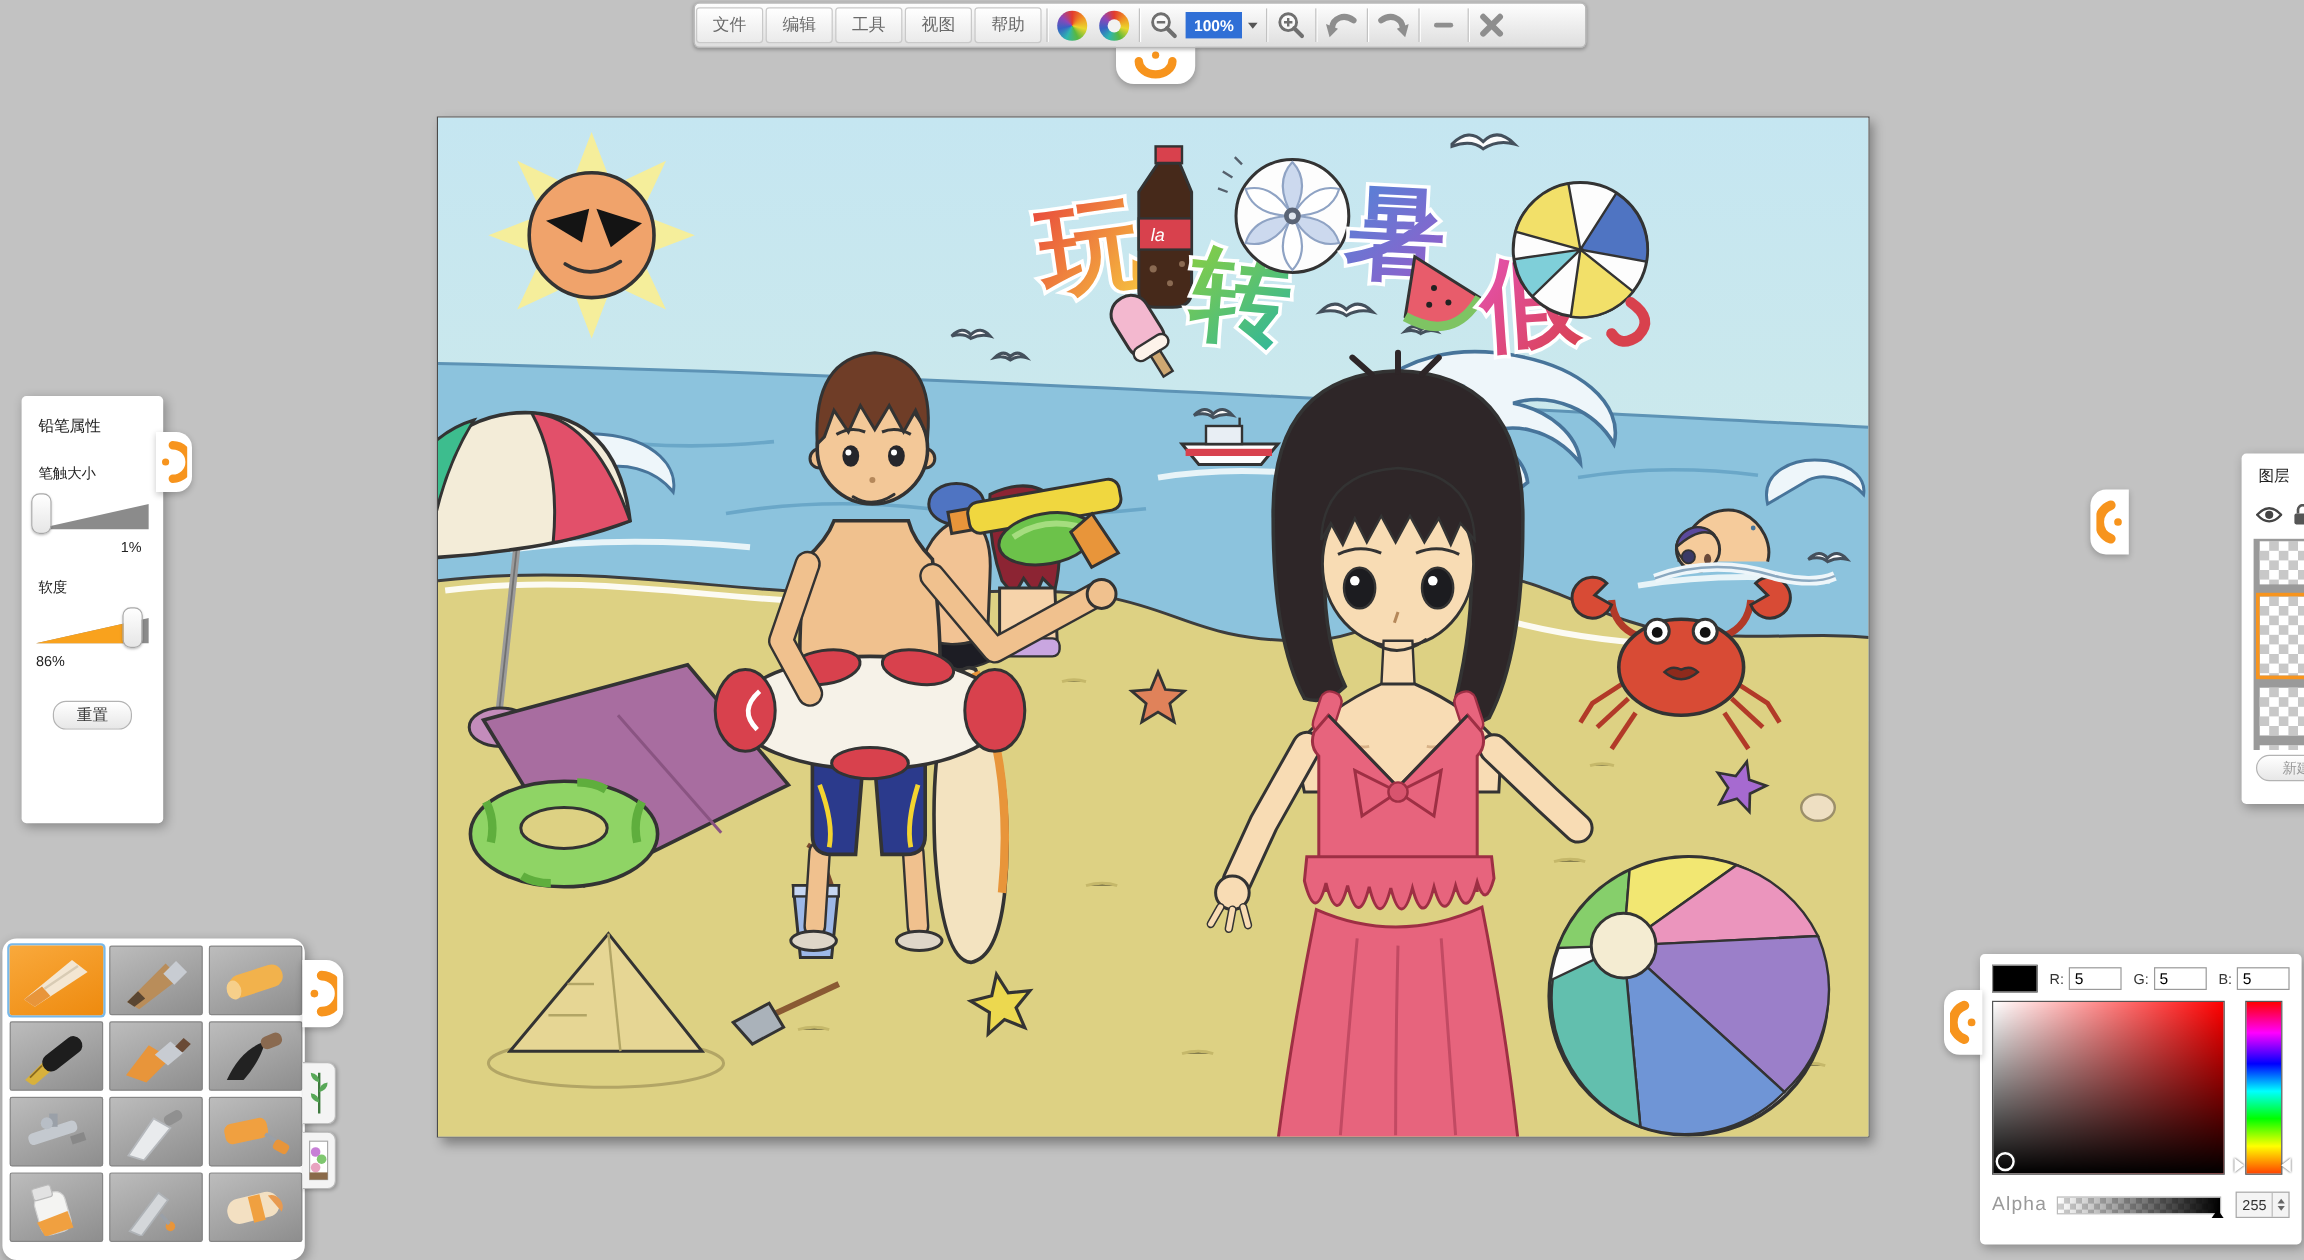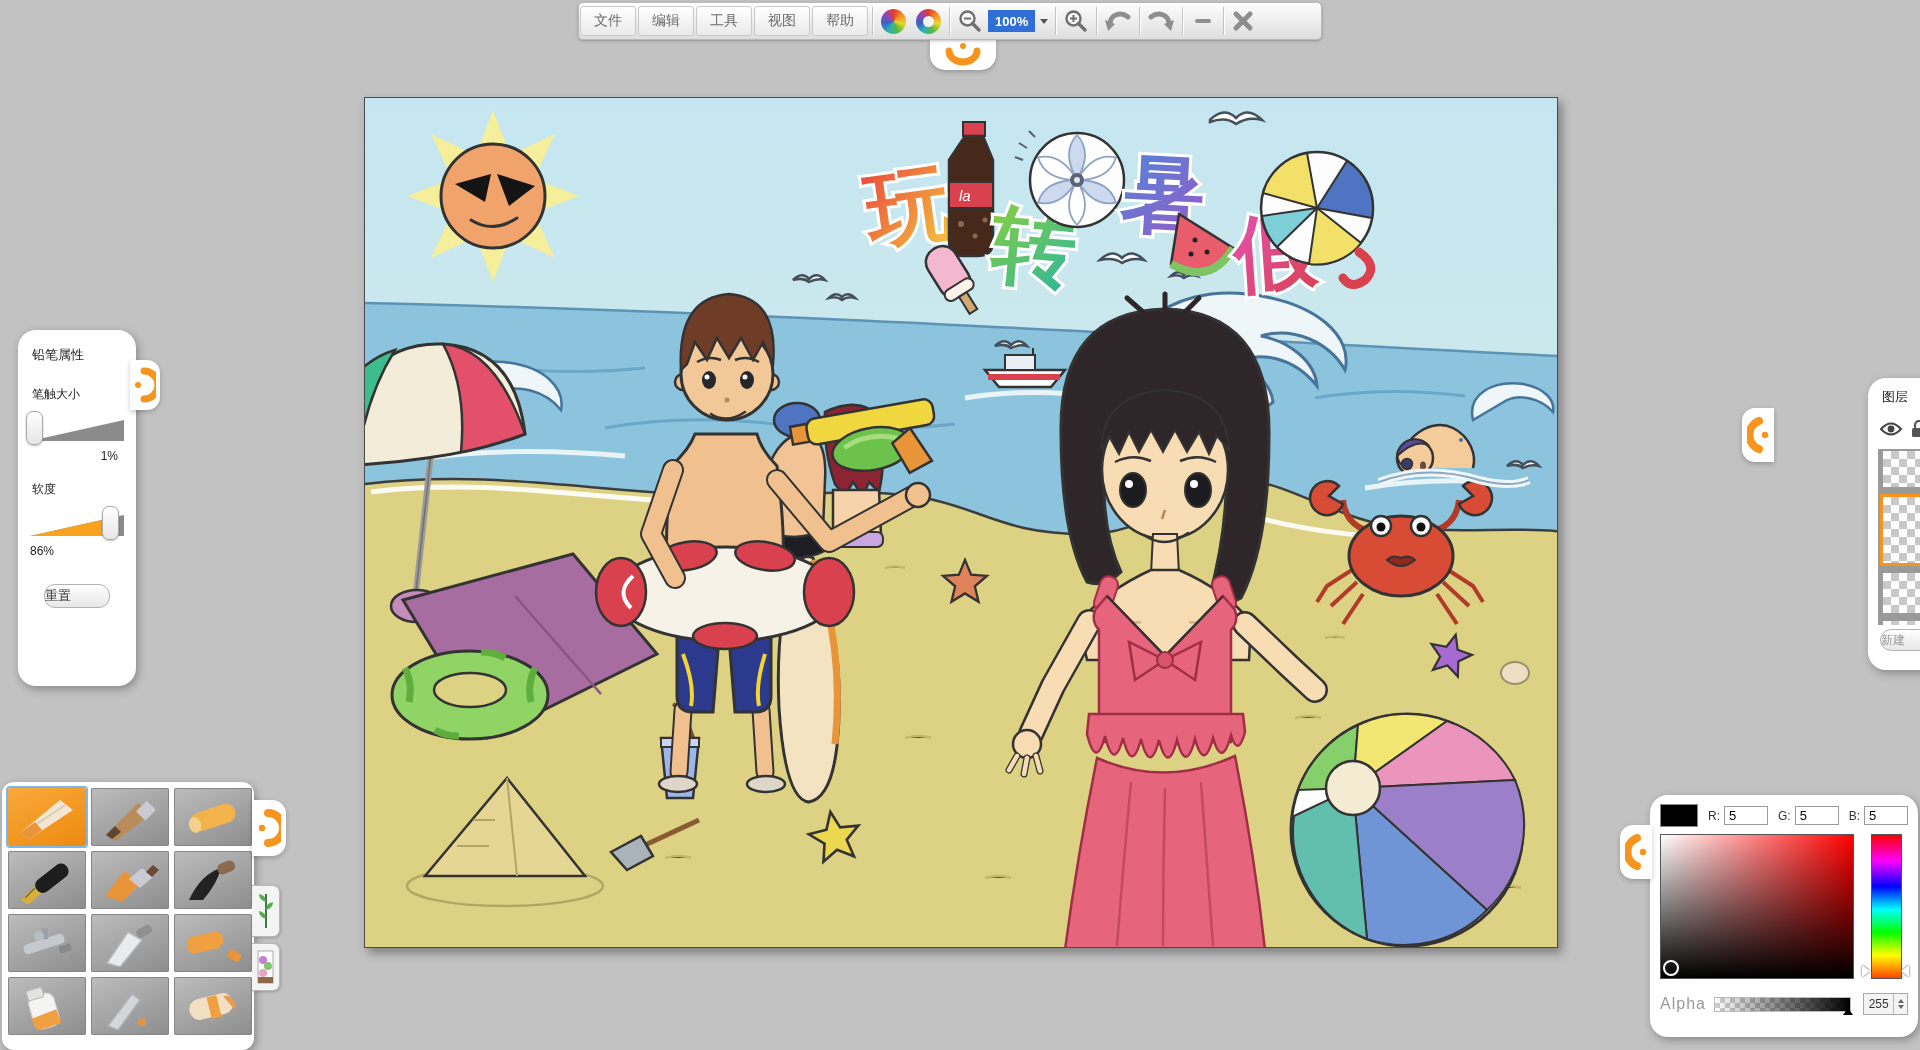--- a/index.html
+++ b/index.html
@@ -1,38 +1,38 @@
 <!DOCTYPE html>
 <html><head>
 <meta charset="utf-8">
 <style>
   html,body{margin:0;padding:0}
   body{width:1920px;height:1050px;background:#c2c2c2;font-family:"Liberation Sans",sans-serif;position:relative;overflow:hidden}
-  .panel{position:absolute;background:#fff;border-radius:18px;box-shadow:2px 3px 9px rgba(0,0,0,.3)}
+  .panel{position:absolute;background:#fff;border-radius:4px;box-shadow:2px 3px 9px rgba(0,0,0,.3)}
   
   #toolbar{position:absolute;left:578px;top:2px;width:742px;height:36px;background:linear-gradient(#fefefe,#ececec 55%,#dedede);border:1px solid #b9b9b9;border-radius:5px;display:flex;align-items:stretch;box-shadow:0 1px 3px rgba(0,0,0,.25);z-index:5}
   .menu-btn{margin:3px 1px;border:1px solid #c9c9c9;border-radius:3px;background:linear-gradient(#fff,#eaeaea);padding:0 13px;font-size:14px;color:#6a6a6a;display:flex;align-items:center;cursor:default}
   .tb-sep{width:1px;background:#c2c2c2;margin:4px 3px;box-shadow:1px 0 0 #fff}
   .tb-icon{display:flex;align-items:center;justify-content:center;padding:0 5px}
   .cw{width:25px;height:25px;border-radius:50%;background:conic-gradient(#e23b2e,#f09024,#ead62c,#58b840,#2eb5b0,#3862c4,#8f46b8,#e23b2e);position:relative}
   .cw.ring::after{content:"";position:absolute;left:7px;top:7px;width:11px;height:11px;border-radius:50%;background:#f2f2f2}
   .zoom-val{background:#2f6fd6;color:#fff;font-weight:bold;font-size:13px;padding:0 7px;margin:7px 1px;display:flex;align-items:center}
   .dd-arrow{width:0;height:0;border-left:4px solid transparent;border-right:4px solid transparent;border-top:5px solid #555;margin:auto 4px}
   .win-min{width:16px;height:4px;background:#8f8f8f;border-radius:2px;margin:auto 4px}
   
   .grip{position:absolute;background:#fff;box-shadow:0 2px 5px rgba(0,0,0,.22);display:flex;align-items:center;justify-content:center}
   
   #pencil-panel{left:18px;top:330px;width:118px;height:356px;padding:16px 12px;box-sizing:border-box}
   #pencil-panel h3{margin:0 0 22px 2px;font-size:13px;font-weight:normal;color:#222}
   .slider-label{font-size:12px;color:#222;margin:0 0 10px 2px}
   .wedge-box{position:relative;height:34px;margin-bottom:2px}
   .wedge-box svg{position:absolute;left:0;top:4px}
   .slider-handle{position:absolute;top:-2px;width:15px;height:32px;background:linear-gradient(#fff,#e6e6e6);border:1px solid #a8a8a8;border-radius:7px;box-shadow:0 1px 2px rgba(0,0,0,.25)}
   .slider-value{font-size:12px;color:#222;text-align:right;margin:2px 6px 18px 0}
-  .pill-btn{display:block;width:64px;height:22px;line-height:22px;margin:26px auto 0;border:1px solid #b3b3b3;border-radius:11px;background:linear-gradient(#fff,#e7e7e7);font-size:13px;color:#333;text-align:left}
+  .pill-btn{display:block;width:64px;height:22px;line-height:22px;margin:26px auto 0;border:1px solid #b3b3b3;border-radius:11px;background:linear-gradient(#fff,#e7e7e7);font-size:13px;color:#333;text-align:center}
   
   #tool-panel{left:2px;top:782px;width:252px;height:268px;border-radius:12px;padding:6px;box-sizing:border-box}
   #tool-grid{display:grid;grid-template-columns:repeat(3,78px);grid-auto-rows:58px;gap:5px}
   .tool-cell{background:linear-gradient(155deg,#bdbdbd,#8d8d8d);border-radius:2px;display:flex;align-items:center;justify-content:center;box-shadow:inset 0 0 0 1px #868686}
   .tool-cell.selected{background:linear-gradient(155deg,#f9a93c,#ee8a0e);box-shadow:0 0 0 2px #79b8e8}
   .side-btn{position:absolute;width:27px;height:50px;background:#f4f4f4;border:1px solid #b9b9b9;border-left:none;border-radius:0 7px 7px 0;box-shadow:1px 1px 3px rgba(0,0,0,.2);display:flex;align-items:center;justify-content:center}
   
   #layers-panel{left:1868px;top:378px;width:146px;height:292px;padding:10px 8px;box-sizing:border-box}
   #layers-panel h3{margin:0 0 12px 6px;font-size:13px;font-weight:normal;color:#222}
   .licon-row{display:flex;align-items:center;gap:9px;margin:0 0 10px 4px}

